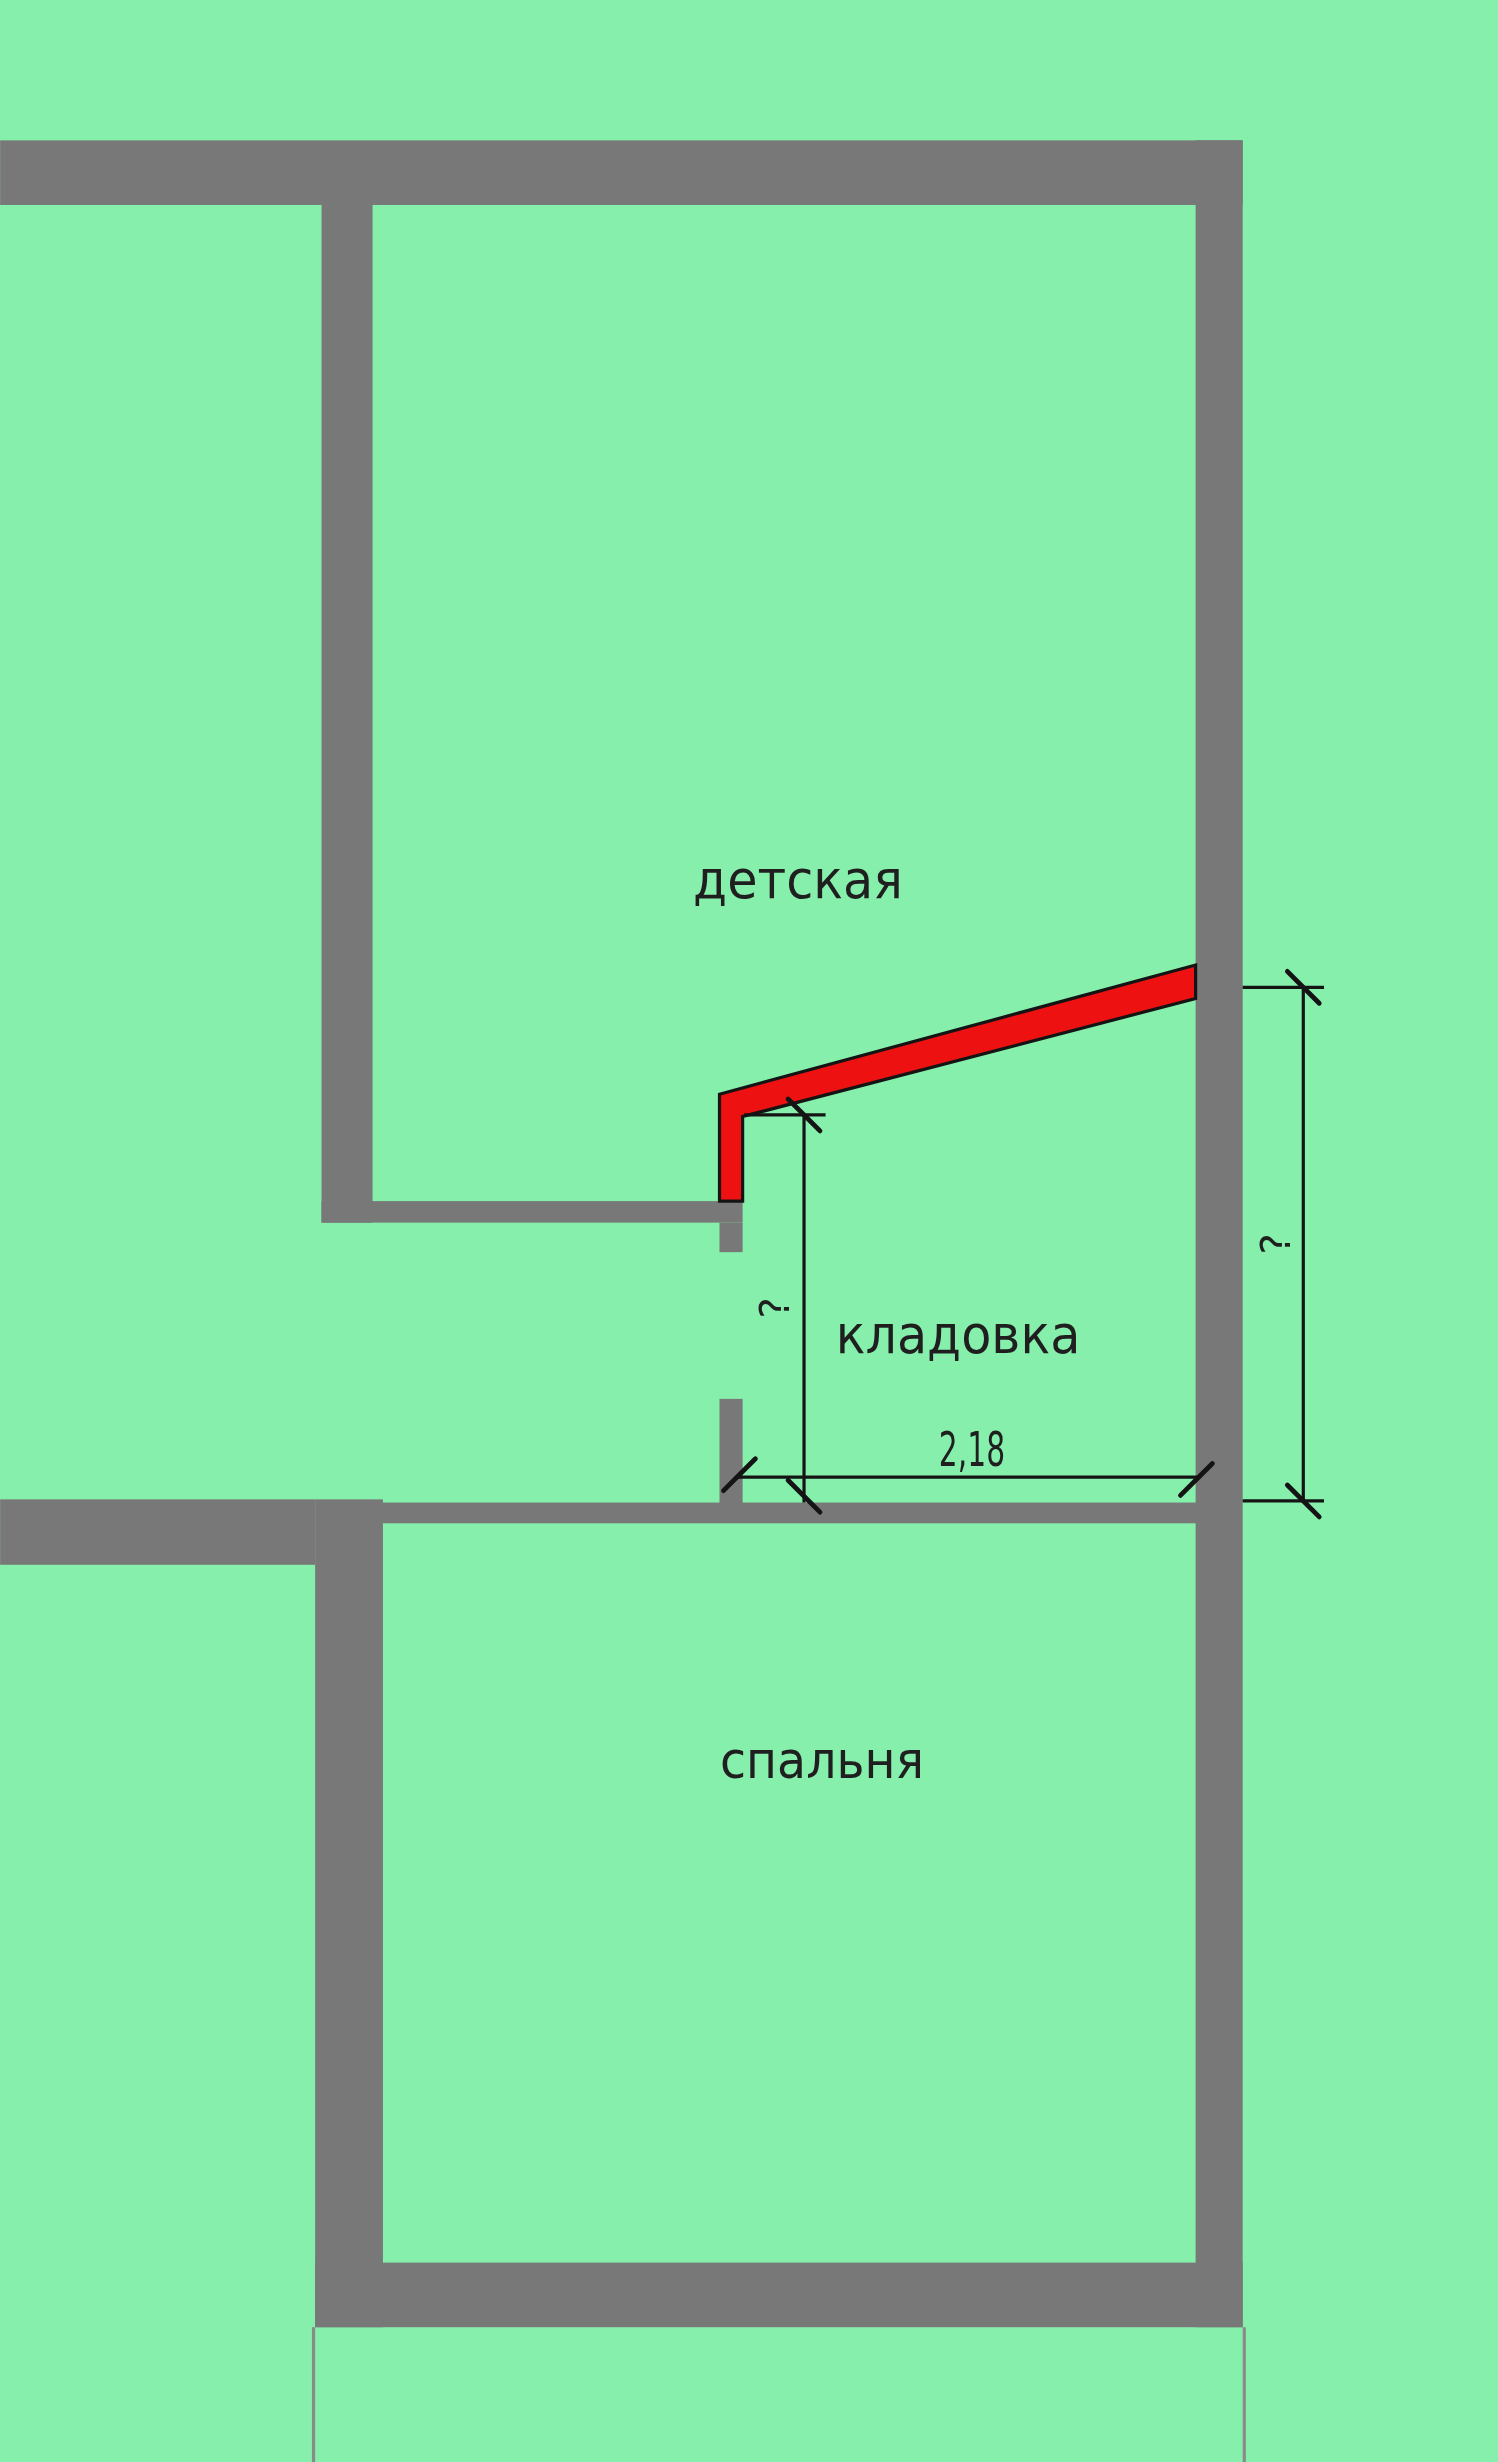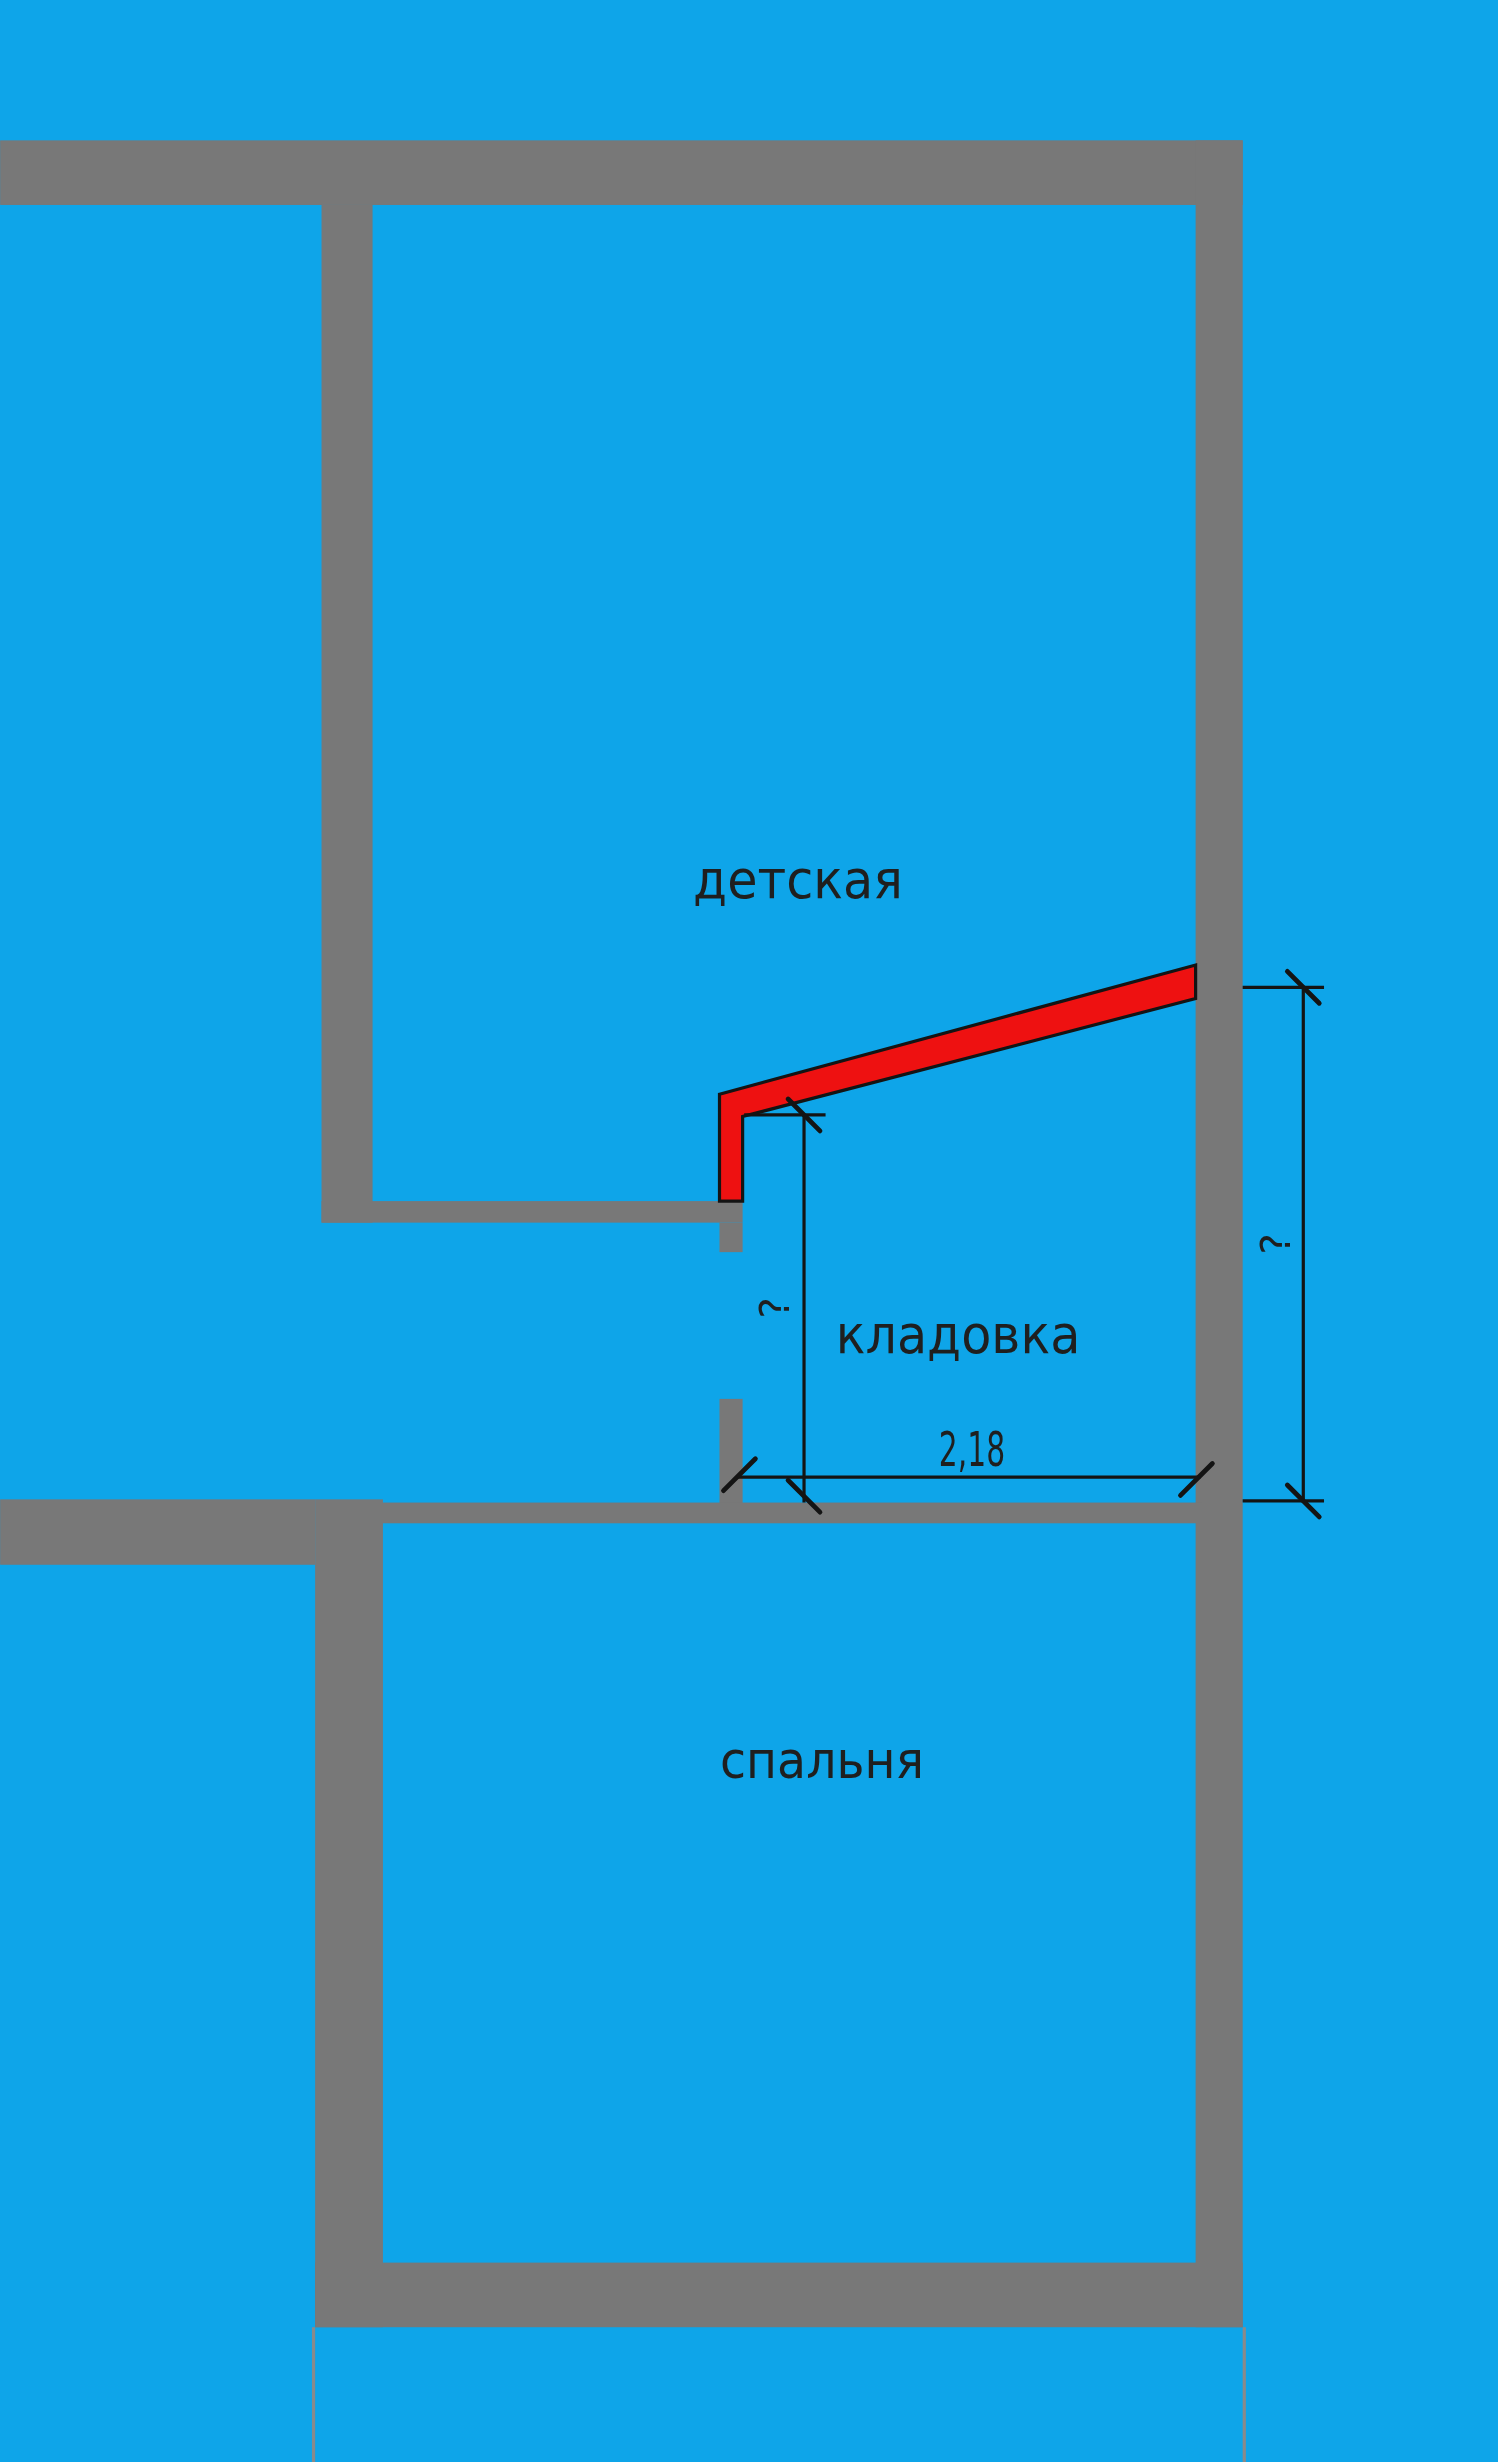--- a/index.html
+++ b/index.html
@@ -7,21 +7,21 @@
     padding: 0;
     background: #ffffff;
     width: 1498px;
     height: 2462px;
     overflow: hidden;
   }
   .plan {
     position: relative;
     width: 1498px;
     height: 2462px;
-    background: #0ea5e9;
+    background: #86efac;
     font-family: "DejaVu Sans", sans-serif;
   }
   #plan-svg {
     position: absolute;
     left: 0;
     top: 0;
     width: 1498px;
     height: 2462px;
     display: block;
   }

